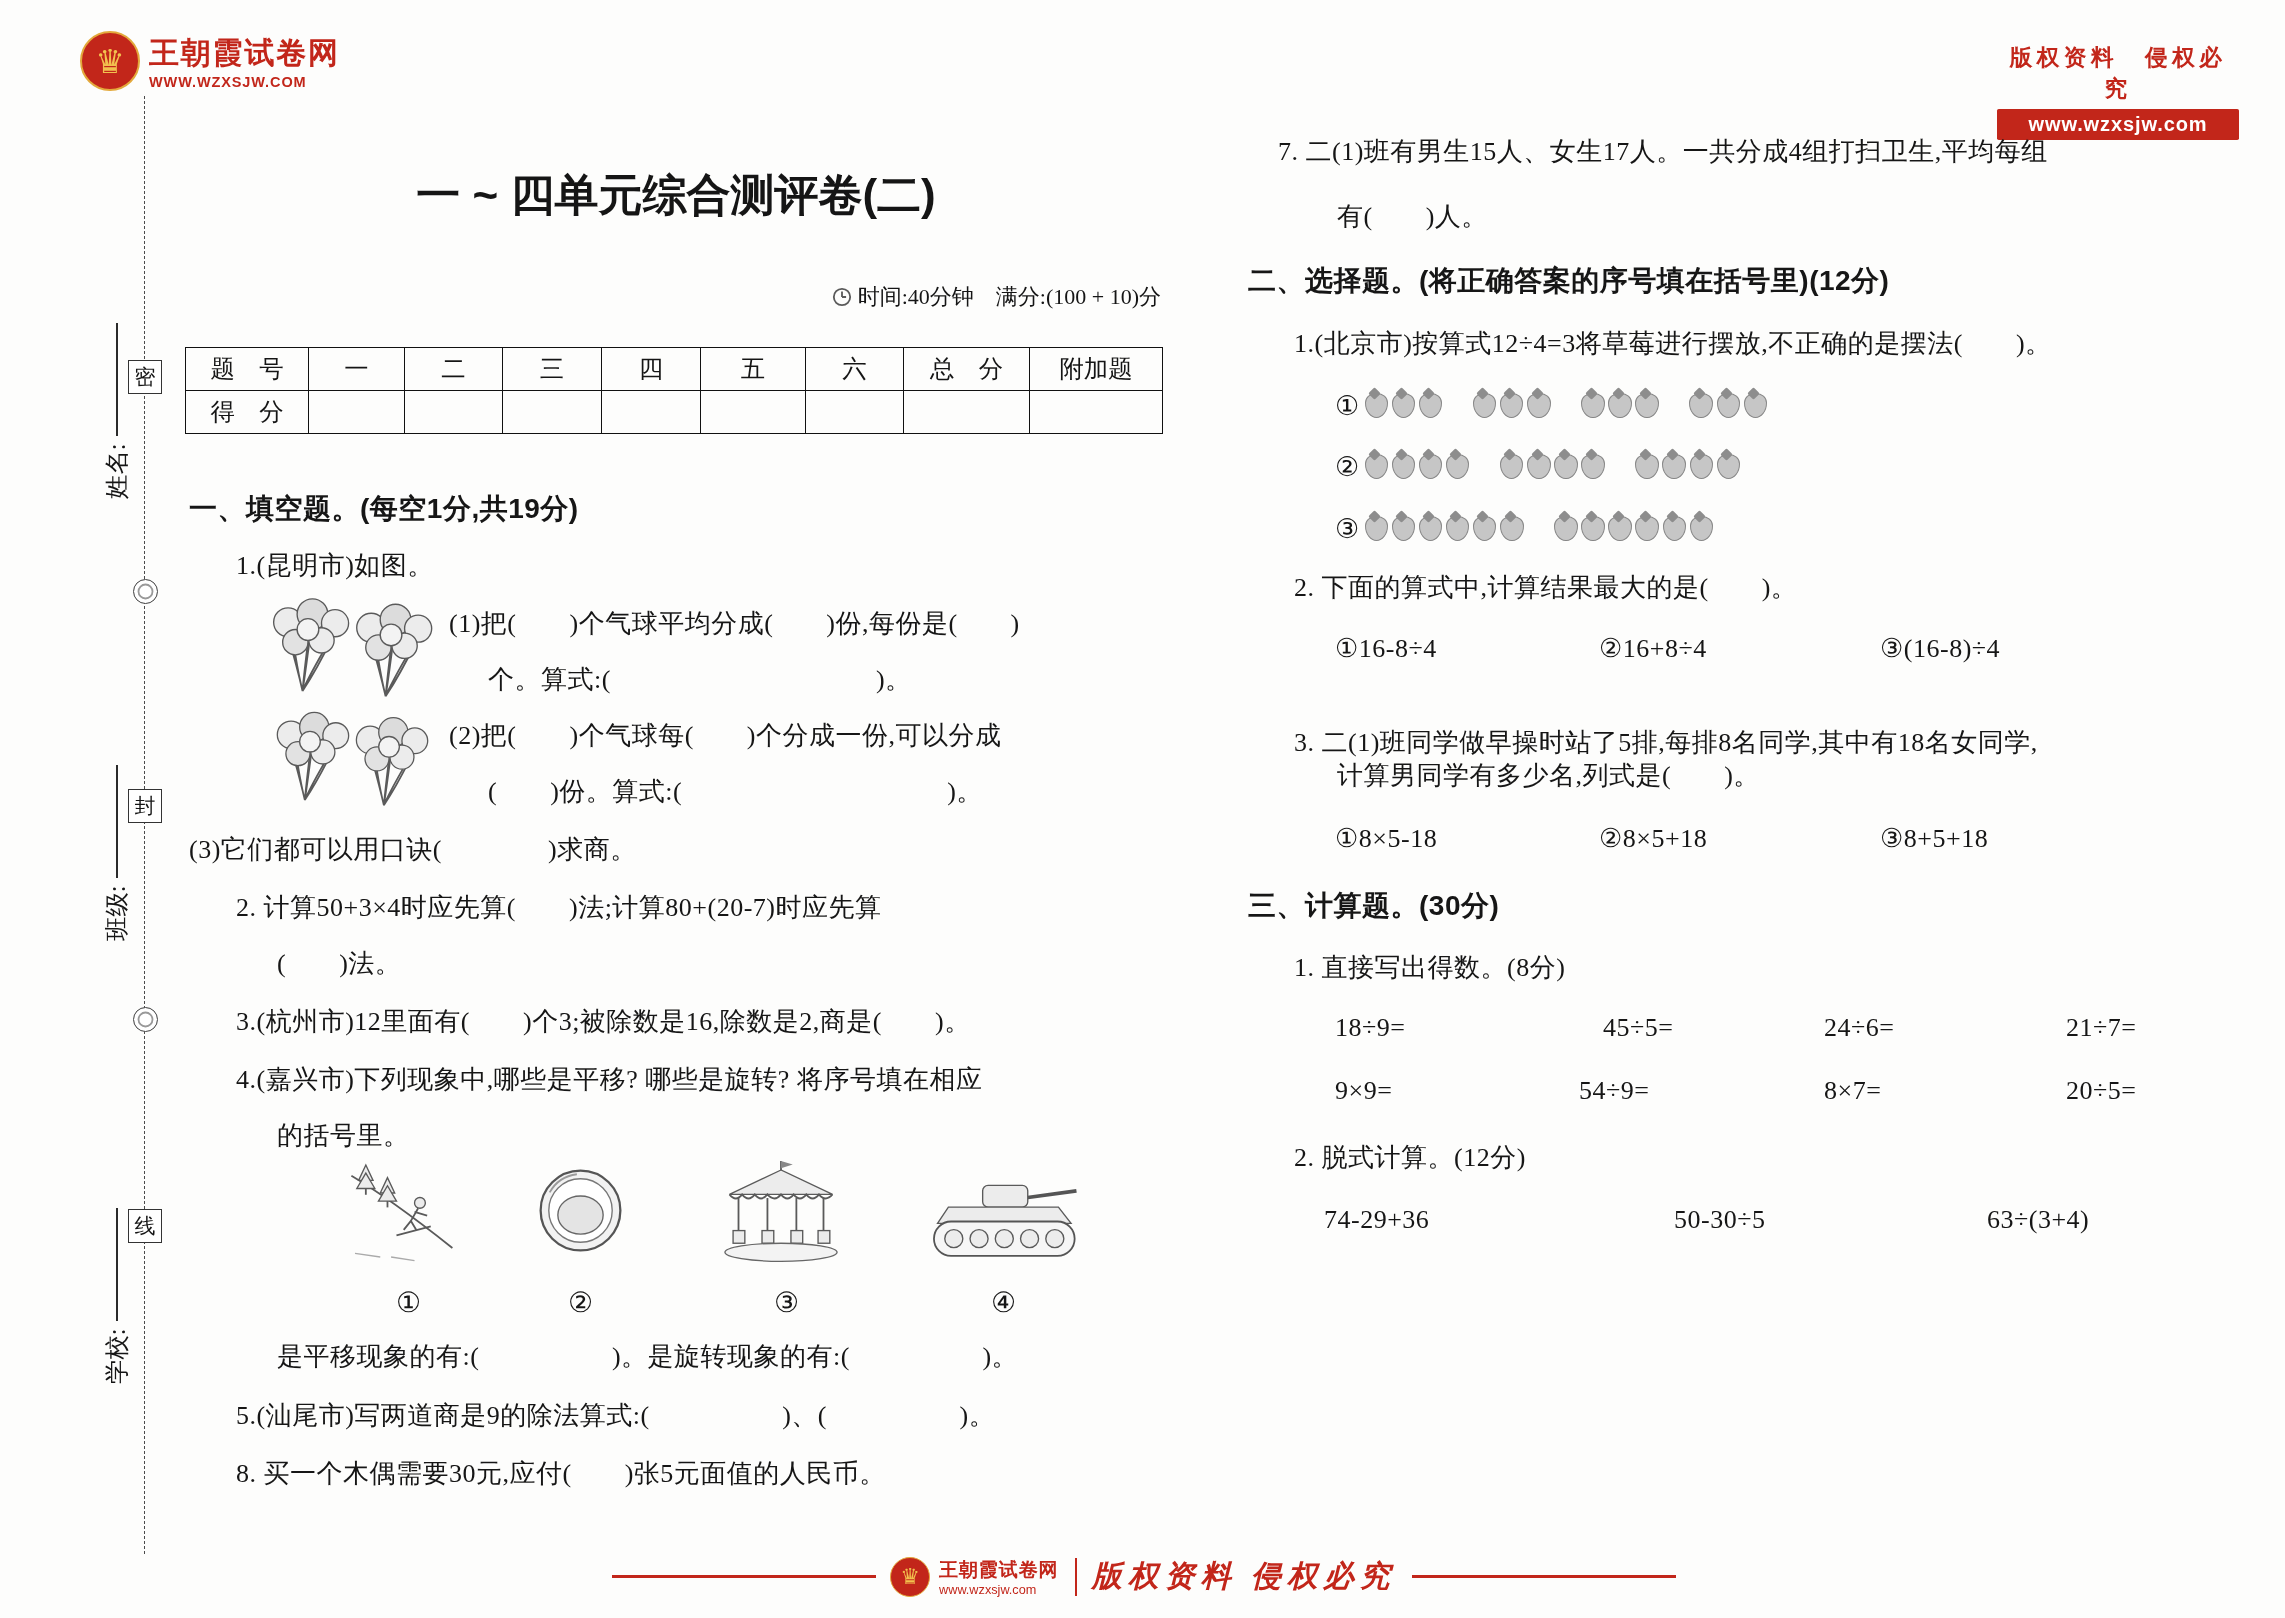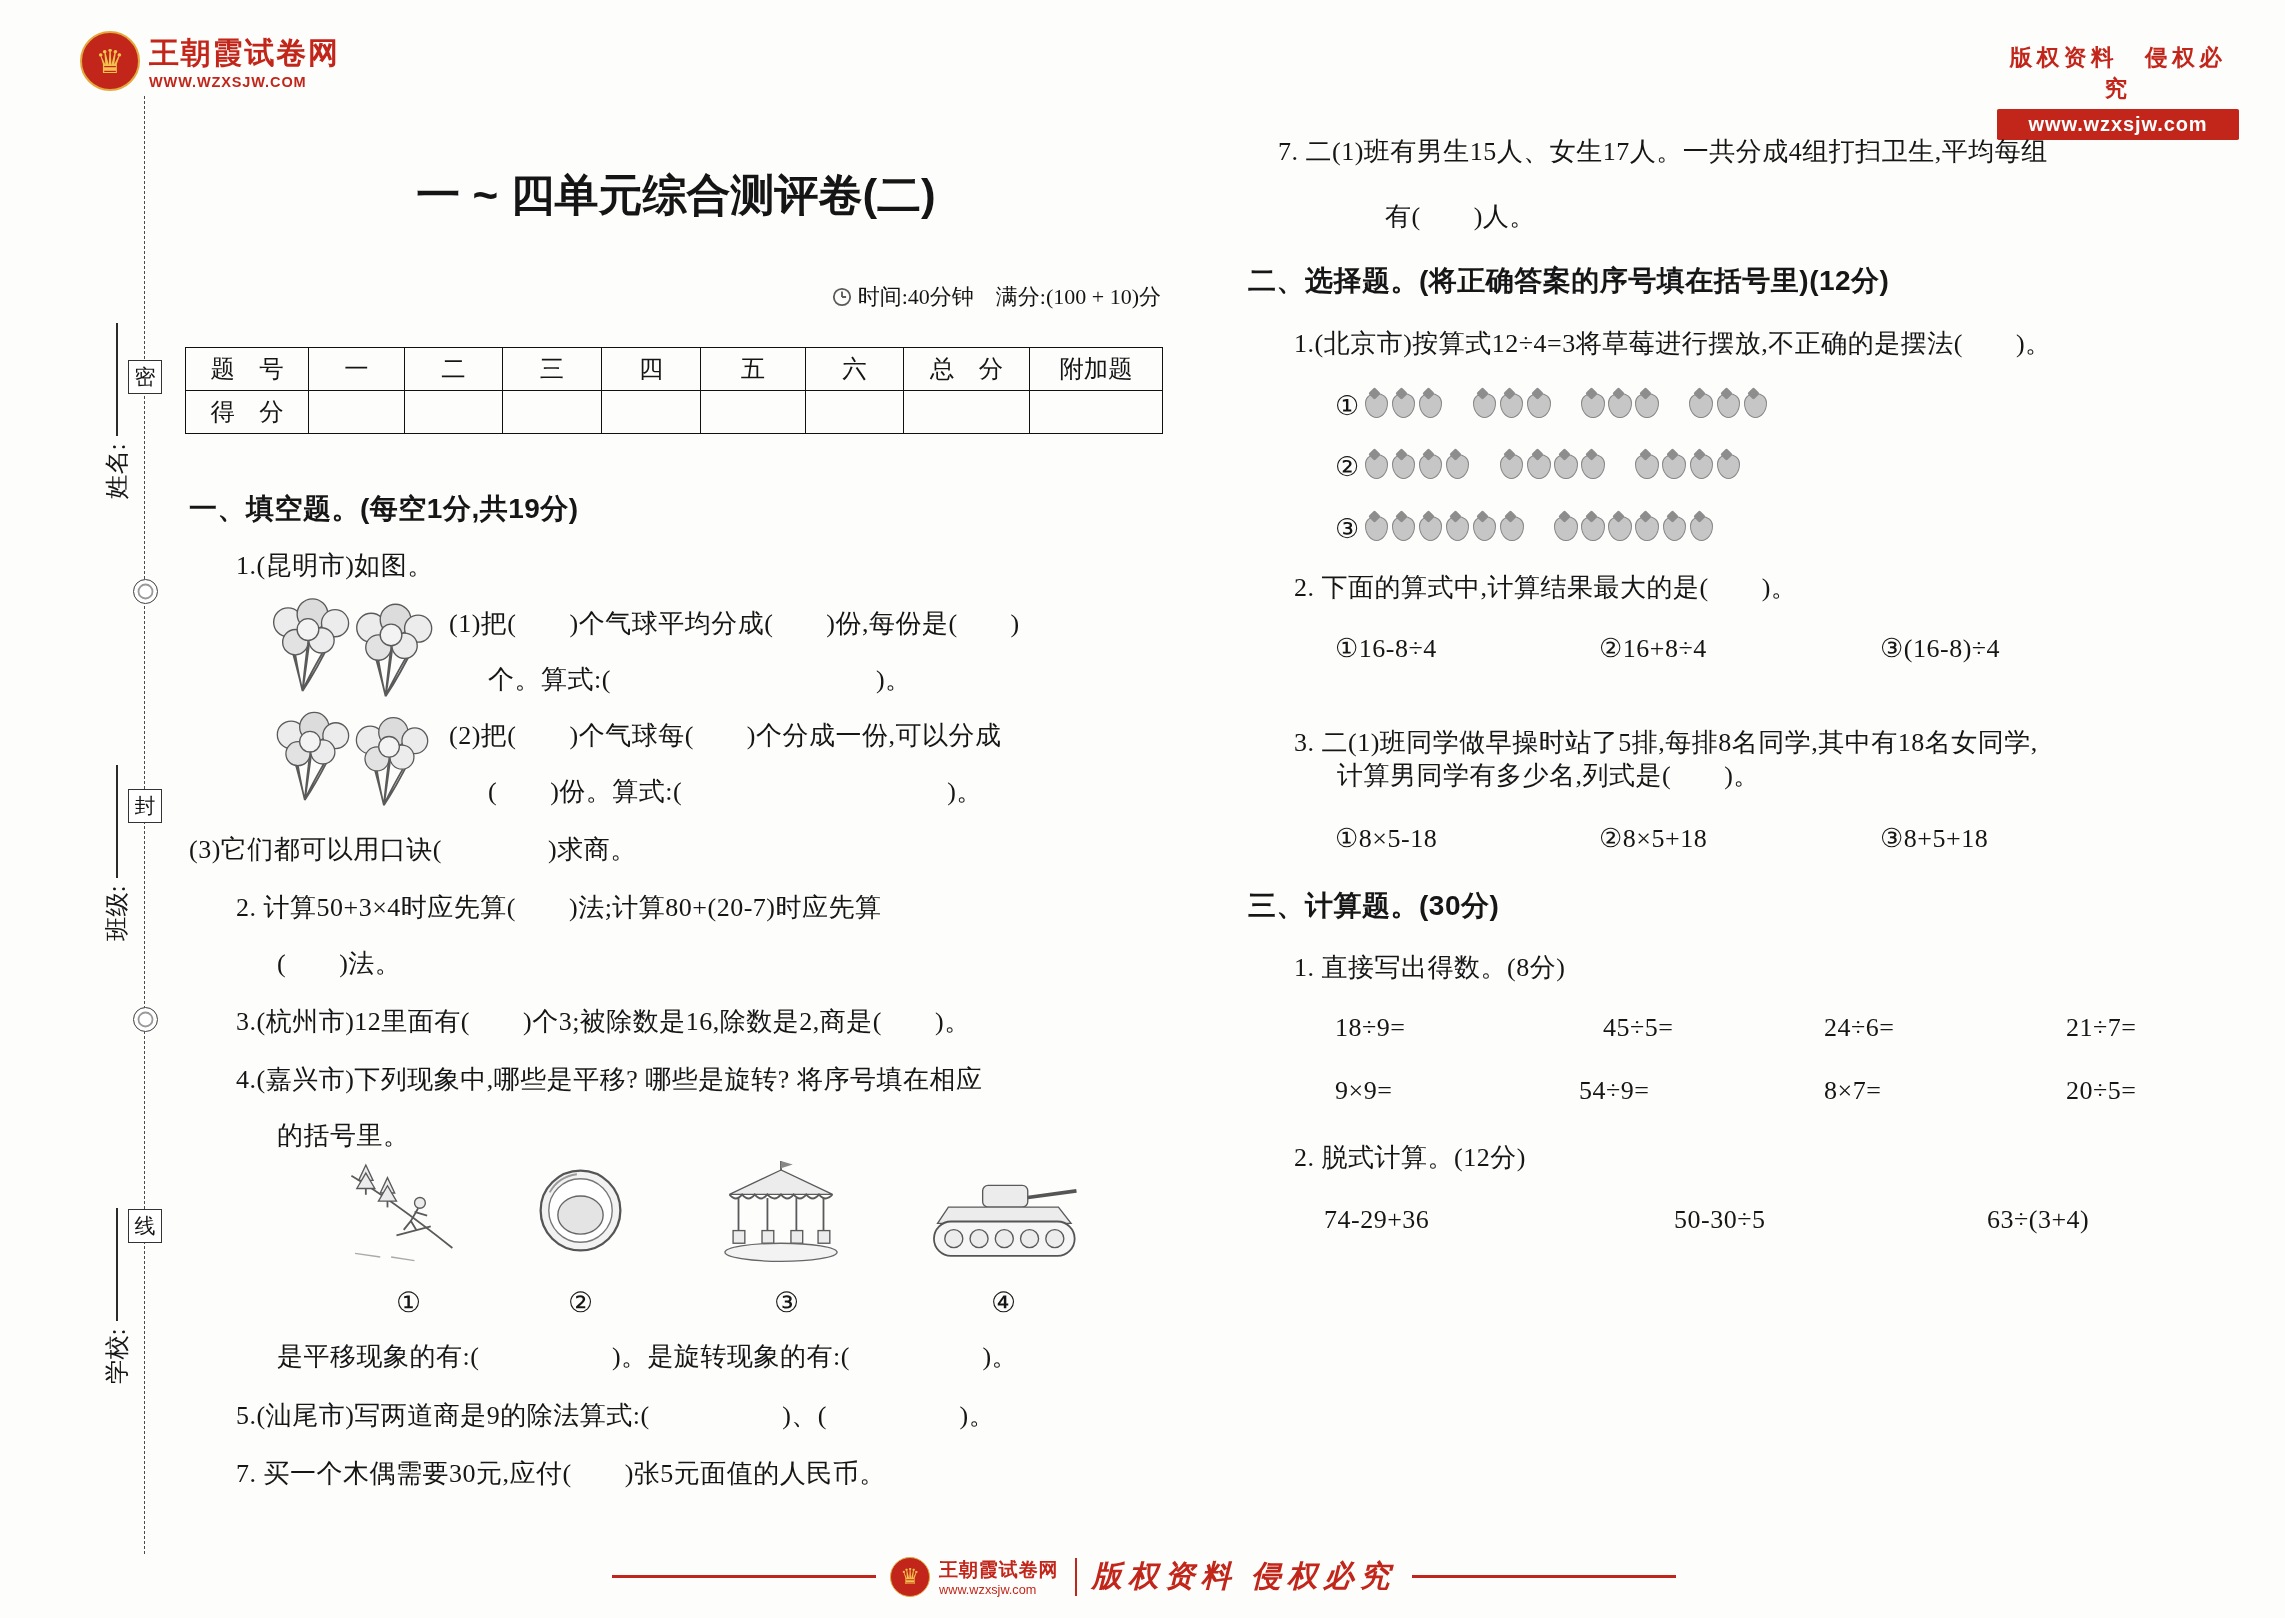--- a/index.html
+++ b/index.html
@@ -250,24 +250,24 @@
     <circle cx="146" cy="75" r="10" class="fl"></circle>
   </svg>
 
   <div class="t" style="left:396px; top:1286px; font-size:28px;">①</div>
   <div class="t" style="left:568px; top:1286px; font-size:28px;">②</div>
   <div class="t" style="left:774px; top:1286px; font-size:28px;">③</div>
   <div class="t" style="left:991px; top:1286px; font-size:28px;">④</div>
 
   <div class="t" style="left:277px; top:1339px;">是平移现象的有:(　　　　　)。是旋转现象的有:(　　　　　)。</div>
   <div class="t" style="left:236px; top:1398px;">5.(汕尾市)写两道商是9的除法算式:(　　　　　)、(　　　　　)。</div>
-  <div class="t" style="left:236px; top:1456px;">7. 买一个木偶需要30元,应付(　　)张5元面值的人民币。</div>
+  <div class="t" style="left:236px; top:1456px;">8. 买一个木偶需要30元,应付(　　)张5元面值的人民币。</div>
 
   <div class="t" style="left:1278px; top:134px;">7. 二(1)班有男生15人、女生17人。一共分成4组打扫卫生,平均每组</div>
-  <div class="t" style="left:1337px; top:199px;margin-left:48px;">有(　　)人。</div>
+  <div class="t" style="left:1337px; top:199px;">有(　　)人。</div>
 
   <div class="t hd" style="left:1248px; top:262px; font-size:28px;">二、选择题。(将正确答案的序号填在括号里)(12分)</div>
 
   <div class="t" style="left:1294px; top:326px;">1.(北京市)按算式12÷4=3将草莓进行摆放,不正确的是摆法(　　)。</div>
 
   <div class="berry-row" style="left:1335px; top:380px;">
     <span class="opt-label">①</span>
     <span class="berries">
         <span class="berry-group">
           <span class="berry">

